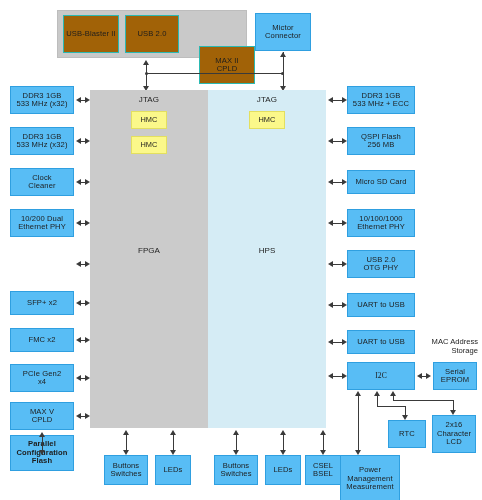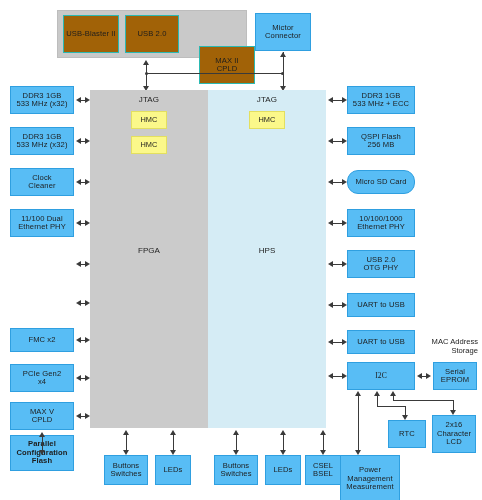--- a/index.html
+++ b/index.html
@@ -154,22 +154,23 @@
   <div class="blk yellow" style="left:131px; top:136px; width:36px; height:18px;">HMC</div>
 
   <div class="blk yellow" style="left:249px; top:111px; width:36px; height:18px;">HMC</div>
 
   <div class="blk blue" style="left:10px; top:86px; width:64px; height:28px;">DDR3 1GB
 533 MHz (x32)</div>
   <div class="blk blue" style="left:10px; top:127px; width:64px; height:28px;">DDR3 1GB
 533 MHz (x32)</div>
   <div class="blk blue" style="left:10px; top:168px; width:64px; height:28px;">Clock
 Cleaner</div>
-  <div class="blk blue" style="left:10px; top:209px; width:64px; height:28px;">11/100 Dual
+  <div class="blk blue" style="left:10px; top:209px; width:64px; height:28px;">10/200 Dual
 Ethernet PHY</div>
+  <div class="blk blue" style="left:10px; top:291px; width:64px; height:24px;">SFP+ x2</div>
   <div class="blk blue" style="left:10px; top:328px; width:64px; height:24px;">FMC x2</div>
   <div class="blk blue" style="left:10px; top:364px; width:64px; height:28px;">PCIe Gen2
 x4</div>
   <div class="blk blue" style="left:10px; top:402px; width:64px; height:28px;">MAX V
 CPLD</div>
   <div class="blk blue" style="left:10px; top:435px; width:64px; height:36px;font-weight:bold;">Parallel
 Configuration
 Flash</div>
 
   <div class="arw arw-l" style="left:76px; top:96.8px;"></div>
@@ -209,21 +210,21 @@
   <div class="arw arw-r" style="left:85px; top:412.8px;"></div>
 
   <div class="arw arw-u" style="left:38.8px; top:432px;"></div>
   <div class="ln lnv" style="left:41.5px; top:437px; height:13px;"></div>
   <div class="arw arw-d" style="left:38.8px; top:450px;"></div>
 
   <div class="blk blue" style="left:347px; top:86px; width:68px; height:28px;">DDR3 1GB
 533 MHz + ECC</div>
   <div class="blk blue" style="left:347px; top:127px; width:68px; height:28px;">QSPI Flash
 256 MB</div>
-  <div class="blk blue" style="left:347px; top:170px; width:68px; height:24px;border-radius:11px;">Micro SD Card</div>
+  <div class="blk blue" style="left:347px; top:170px; width:68px; height:24px;">Micro SD Card</div>
   <div class="blk blue" style="left:347px; top:209px; width:68px; height:28px;">10/100/1000
 Ethernet PHY</div>
   <div class="blk blue" style="left:347px; top:250px; width:68px; height:28px;">USB 2.0
 OTG PHY</div>
   <div class="blk blue" style="left:347px; top:293px; width:68px; height:24px;">UART to USB</div>
   <div class="blk blue" style="left:347px; top:330px; width:68px; height:24px;">UART to USB</div>
   <div class="blk blue" style="left:347px; top:362px; width:68px; height:28px;font-family:Liberation Serif, serif;">I2C</div>
 
   <div class="arw arw-l" style="left:328px; top:96.8px;"></div>
   <div class="ln lnh" style="left:333px; top:99.5px; width:9px;"></div>

